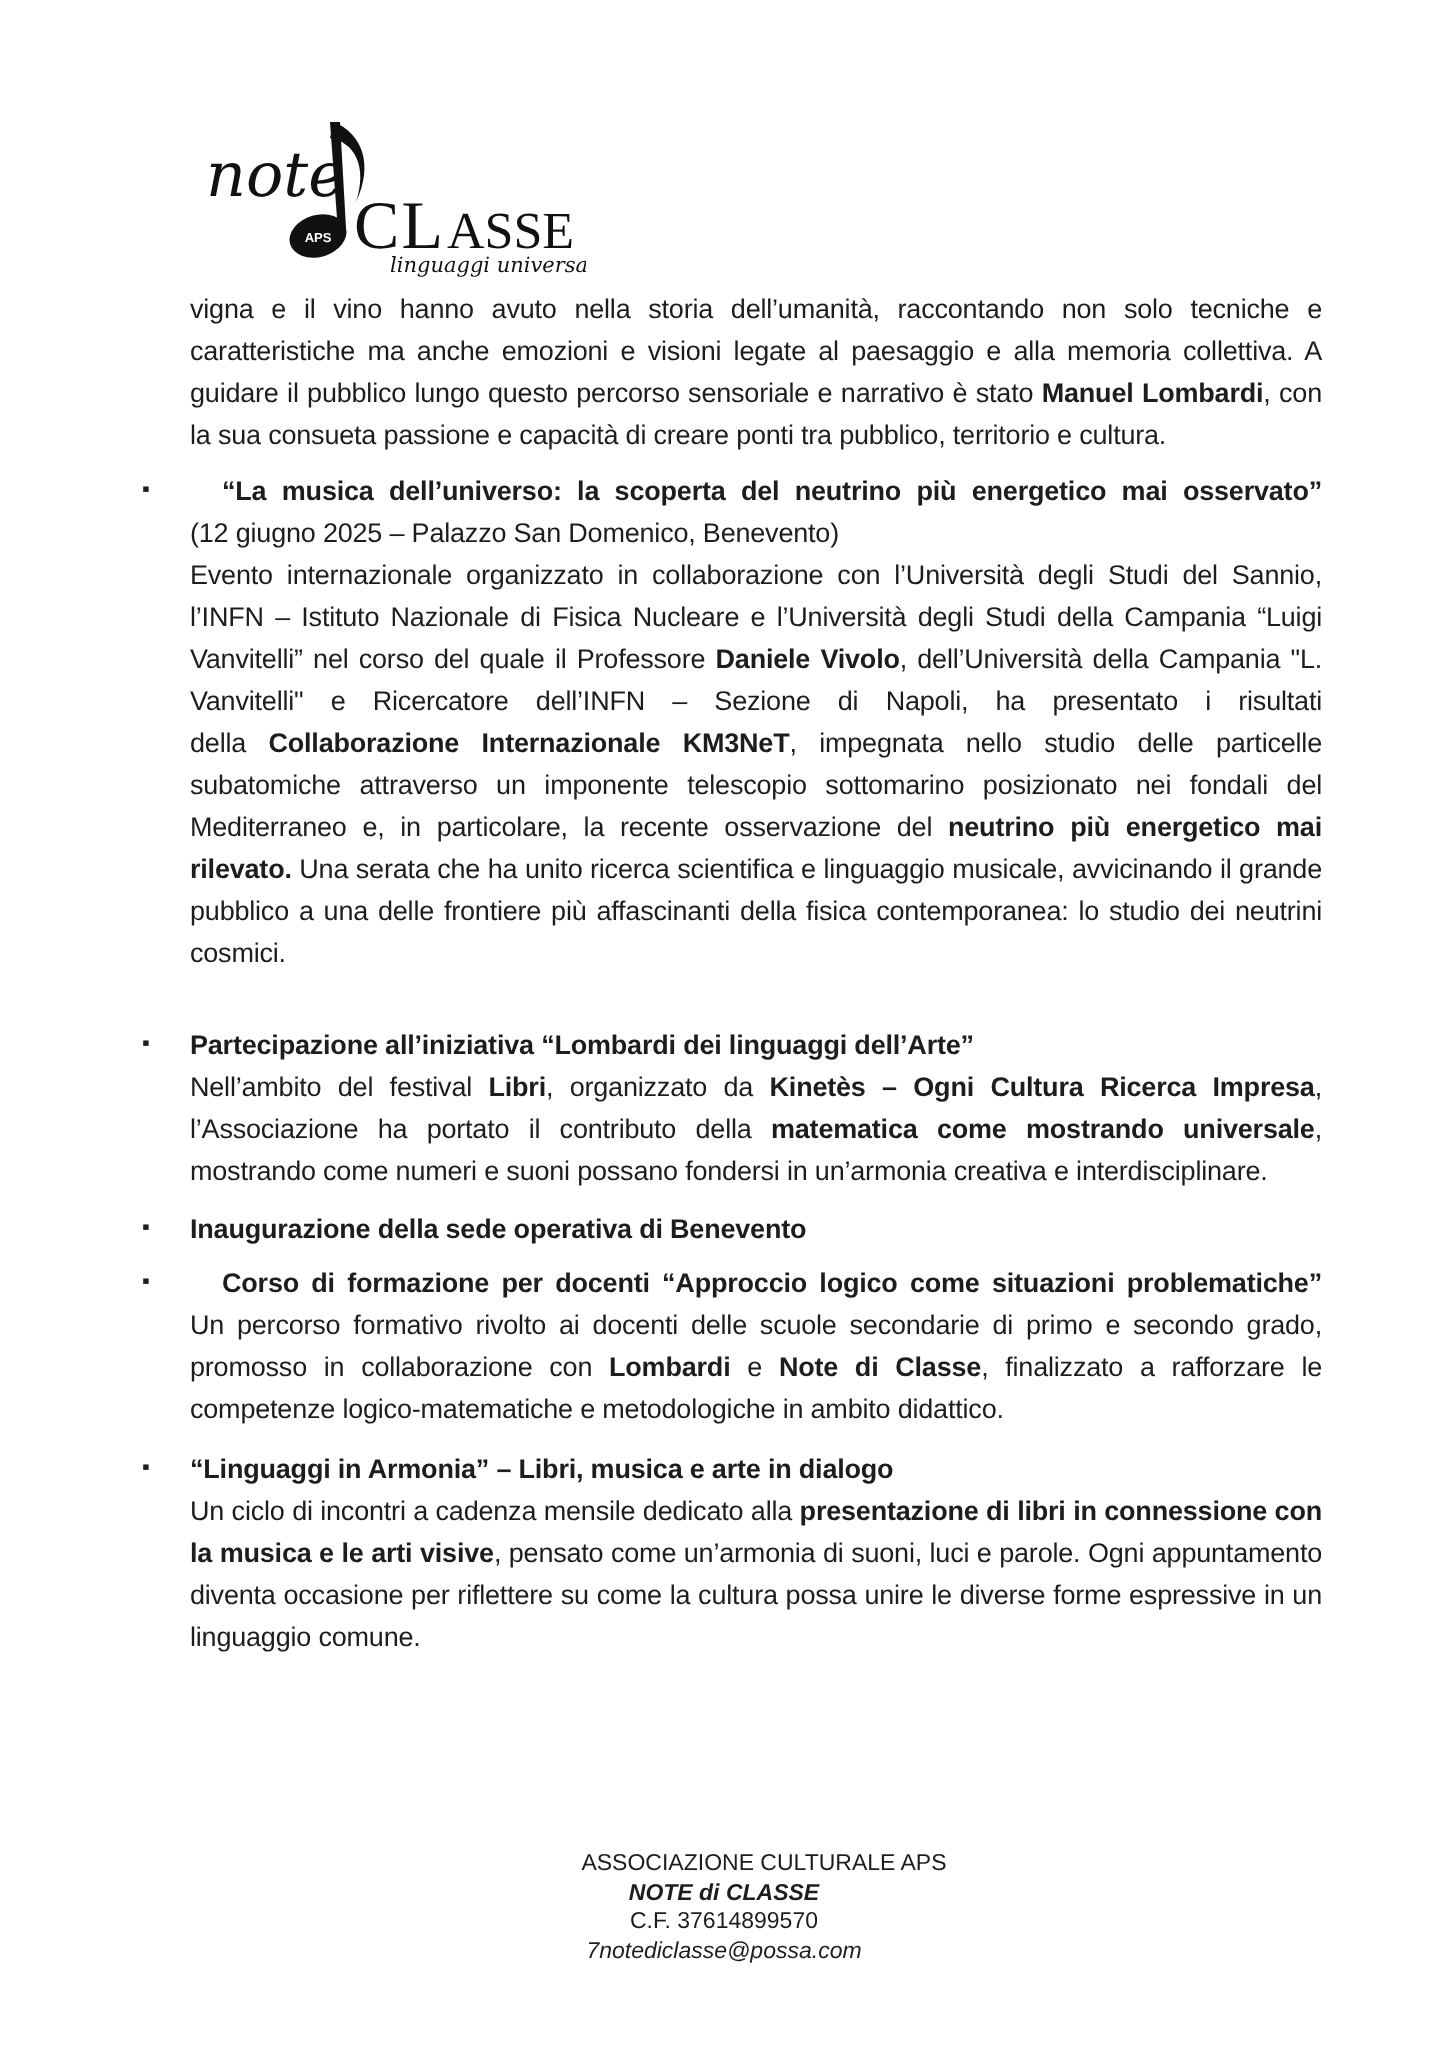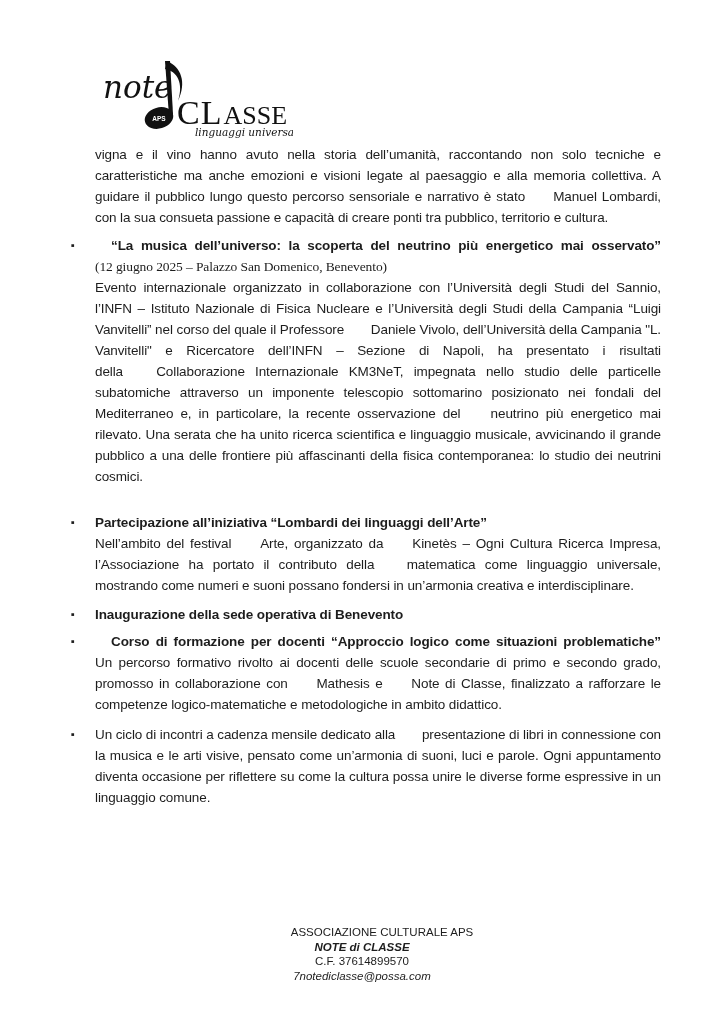--- a/index.html
+++ b/index.html
@@ -29,23 +29,23 @@
   ul.bullets li:nth-child(2){margin-top:25px;}
   ul.bullets li:nth-child(3){margin-top:8px;}
   ul.bullets li:nth-child(4){margin-top:6px;}
   ul.bullets li:nth-child(5){margin-top:9px;}
   .bullet-marker{
     position:absolute;left:-24px;top:0;
     font-size:11px;line-height:21px;color:#1d1d1d;
   }
   .b-heading{font-weight:bold;margin:0;}
   .b-heading.fill{text-align-last:justify;margin-left:16px;}
-  .b-subheading{margin:0;text-align:left;font-family:Liberation Serif, serif;}
+  .b-subheading{margin:0;text-align:left;}
   .b-body{margin:0;}
-  b{font-weight:normal;margin-left:23px;}
+  b{font-weight:bold;}
 
   
   .footer{
     position:absolute;left:0;top:925px;width:724px;
     text-align:center;font-size:11.5px;line-height:14.5px;color:#1d1d1d;
   }
   .footer .org{font-weight:normal;padding-left:40px;}
   .footer .name{font-weight:bold;font-style:italic;}
   .footer .email{font-style:italic;}
 </style>
@@ -82,35 +82,36 @@
         <li>
     <span class="bullet-marker">▪</span>
     <p class="b-heading fill">“La musica dell’universo: la scoperta del neutrino più energetico mai osservato”</p>
     <p class="b-subheading">(12 giugno 2025 – Palazzo San Domenico, Benevento)</p>
     <p class="b-body">Evento internazionale organizzato in collaborazione con l’Università degli Studi del Sannio, l’INFN – Istituto Nazionale di Fisica Nucleare e l’Università degli Studi della Campania “Luigi Vanvitelli” nel corso del quale il Professore <b>Daniele Vivolo</b>, dell’Università della Campania "L. Vanvitelli" e&nbsp;Ricercatore dell’INFN – Sezione di Napoli, ha presentato i risultati della&nbsp;<b>Collaborazione Internazionale KM3NeT</b>, impegnata nello studio delle particelle subatomiche attraverso un imponente telescopio sottomarino posizionato nei fondali del Mediterraneo e, in particolare, la recente osservazione del <b>neutrino più energetico mai rilevato.</b> Una serata che ha unito ricerca scientifica e linguaggio musicale, avvicinando il grande pubblico a una delle frontiere più affascinanti della fisica contemporanea: lo studio dei neutrini cosmici.</p>
   </li>
         <li>
     <span class="bullet-marker">▪</span>
     <p class="b-heading">Partecipazione all’iniziativa “Lombardi dei linguaggi dell’Arte”</p>
 
-    <p class="b-body">Nell’ambito del festival <b>Arte</b>, organizzato da <b>Kinetès – Ogni Cultura Ricerca Impresa</b>, l’Associazione ha portato il contributo della <b>matematica come linguaggio universale</b>, mostrando come numeri e suoni possano fondersi in un’armonia creativa e interdisciplinare.</p>
+    <p class="b-body">Nell’ambito del festival <b>Libri</b>, organizzato da <b>Kinetès – Ogni Cultura Ricerca Impresa</b>, l’Associazione ha portato il contributo della <b>matematica come mostrando universale</b>, mostrando come numeri e suoni possano fondersi in un’armonia creativa e interdisciplinare.</p>
   </li>
         <li>
     <span class="bullet-marker">▪</span>
     <p class="b-heading">Inaugurazione della sede operativa di Benevento</p>
 
   </li>
         <li>
     <span class="bullet-marker">▪</span>
     <p class="b-heading fill">Corso di formazione per docenti “Approccio logico come situazioni problematiche”</p>
 
-    <p class="b-body">Un percorso formativo rivolto ai docenti delle scuole secondarie di primo e secondo grado, promosso in collaborazione con <b>Mathesis</b> e <b>Note di Classe</b>, finalizzato a rafforzare le competenze logico-matematiche e metodologiche in ambito didattico.</p>
+    <p class="b-body">Un percorso formativo rivolto ai docenti delle scuole secondarie di primo e secondo grado, promosso in collaborazione con <b>Lombardi</b> e <b>Note di Classe</b>, finalizzato a rafforzare le competenze logico-matematiche e metodologiche in ambito didattico.</p>
   </li>
         <li>
     <span class="bullet-marker">▪</span>
+    <p class="b-heading">“Linguaggi in Armonia” – Libri, musica e arte in dialogo</p>
 
     <p class="b-body">Un ciclo di incontri a cadenza mensile dedicato alla <b>presentazione di libri in connessione con la musica e le arti visive</b>, pensato come un’armonia di suoni, luci e parole. Ogni appuntamento diventa occasione per riflettere su come la cultura possa unire le diverse forme espressive in un linguaggio comune.</p>
   </li>
       </ul>
   </div>
 
   <div class="footer">
     <div class="org">ASSOCIAZIONE CULTURALE APS</div>
     <div class="name">NOTE di CLASSE</div>
     <div class="cf">C.F. 37614899570</div>

